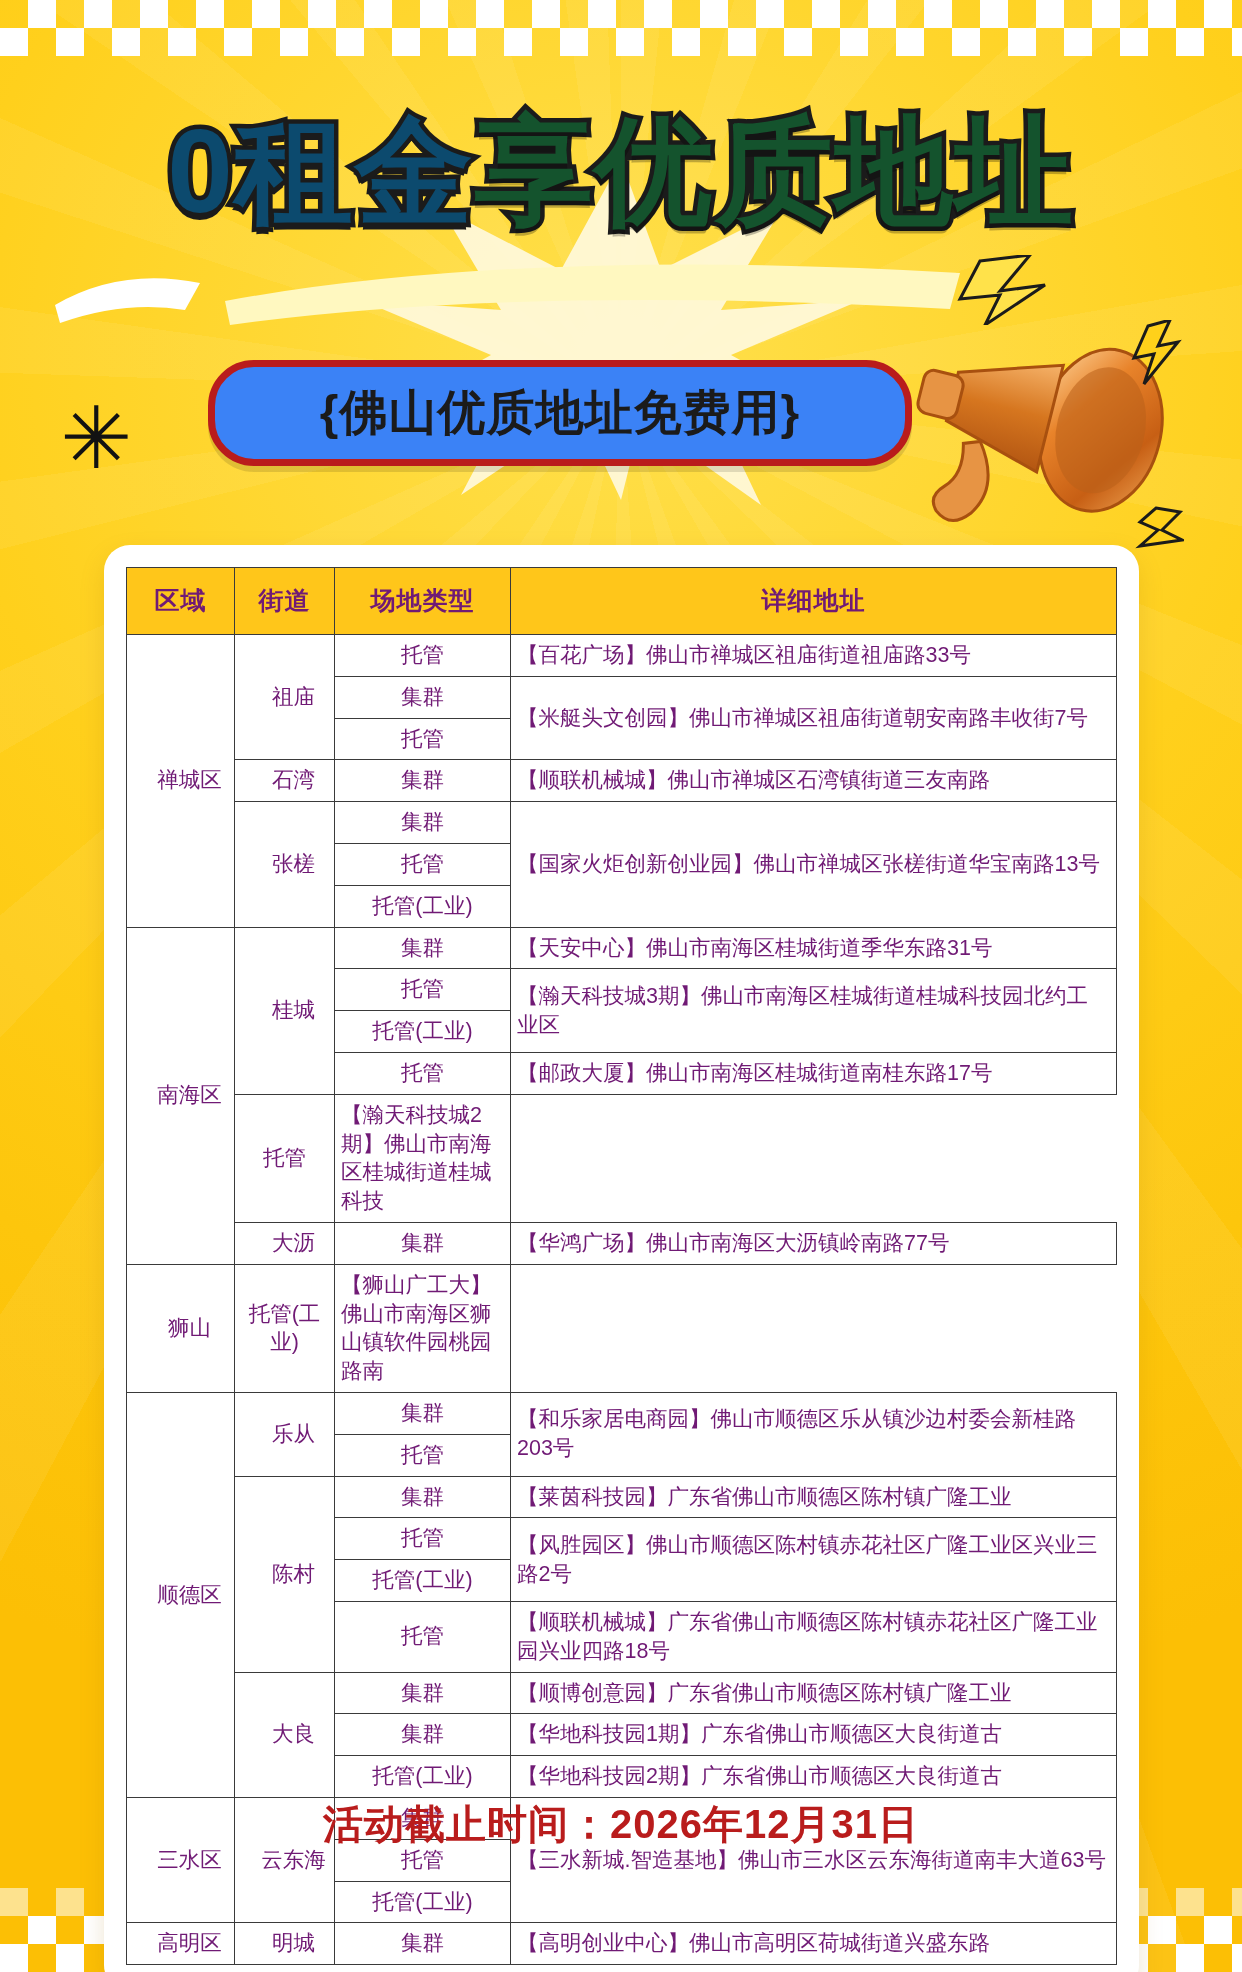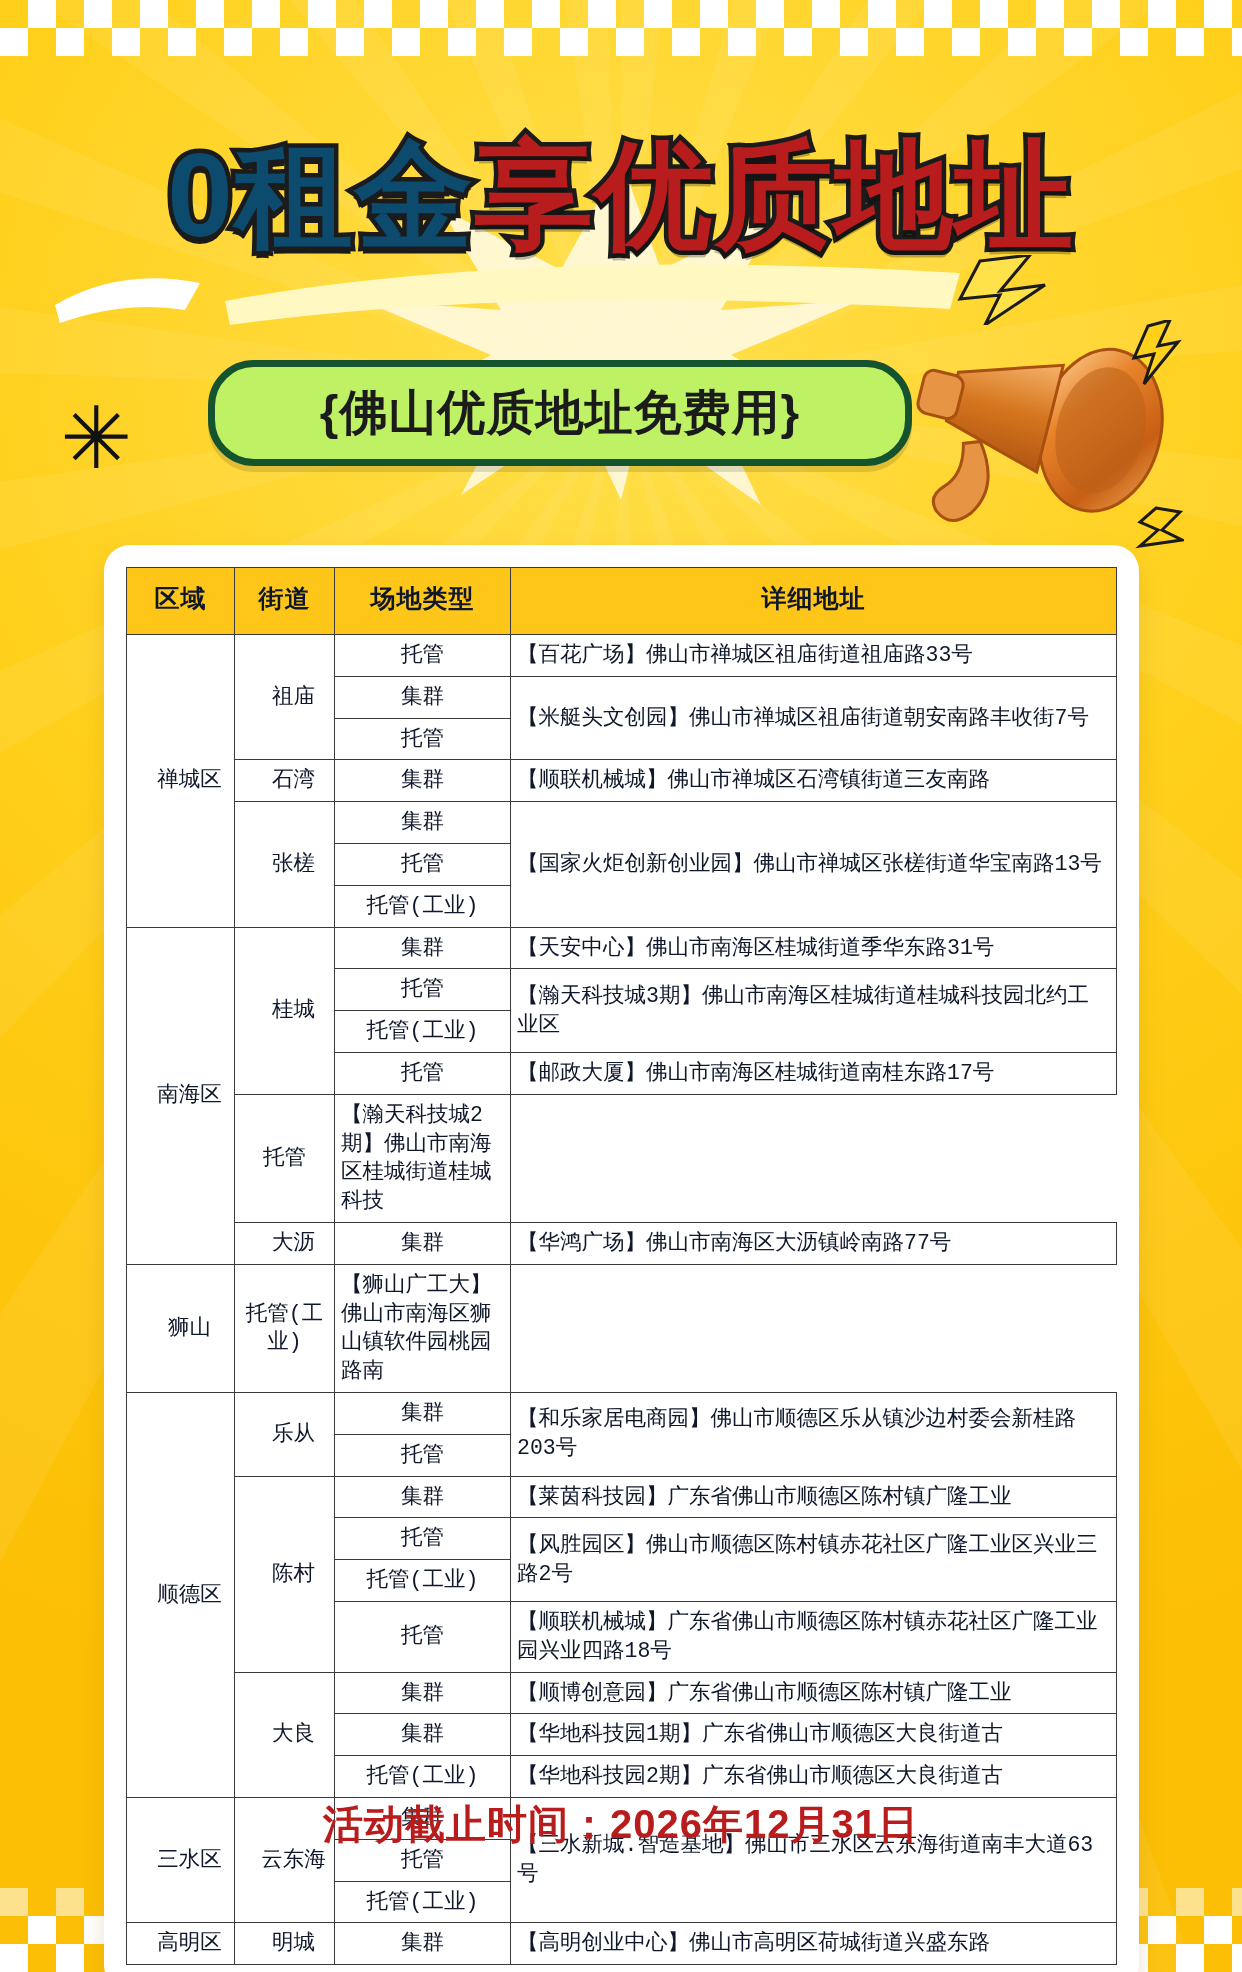--- a/index.html
+++ b/index.html
@@ -78,25 +78,24 @@
     white-space: nowrap;
     display: inline-block;
   }
   .t-yellow {
     color: #0c4a6e;
     -webkit-text-stroke: 9px #1b1b1b;
     paint-order: stroke fill;
     text-shadow: 0 7px 0 #1b1b1b;
   }
   .t-black {
-    color: #b91c1c;
+    color: #14532d;
     -webkit-text-stroke: 9px #1b1b1b;
     paint-order: stroke fill;
     text-shadow: 0 7px 0 rgba(0,0,0,.25);
-    margin-top: 24px;
   }
 
   
   .swoosh {
     position: absolute;
     top: 255px;
     left: 0; right: 0;
     height: 70px;
     z-index: 4;
     pointer-events: none;
@@ -114,23 +113,23 @@
     z-index: 6;
   }
 
   
   .pill {
     position: absolute;
     top: 360px;
     left: 208px;
     width: 690px;
     height: 92px;
-    border: 7px solid #14532d;
+    border: 7px solid #b91c1c;
     border-radius: 46px;
-    background: #bef264;
+    background: #3b82f6;
     display: flex;
     align-items: center;
     justify-content: center;
     z-index: 6;
     box-shadow: 0 6px 0 rgba(0,0,0,.12);
   }
   .pill span {
     font-size: 48px;
     font-weight: bold;
     color: #1b1b1b;
@@ -159,22 +158,21 @@
     box-shadow: 0 10px 24px rgba(160,110,0,.18);
     padding: 22px 22px 26px 22px;
     box-sizing: border-box;
     z-index: 6;
   }
   table {
     border-collapse: collapse;
     width: 100%;
     table-layout: fixed;
     font-size: 21.5px;
-    color: #0f172a;
-    font-family: Liberation Mono, monospace;
+    color: #701a75;
   }
   th, td {
     border: 1.6px solid #3a3a3a;
     padding: 6px 6px;
     text-align: center;
     vertical-align: middle;
     line-height: 1.34;
   }
   thead th {
     background: #ffc61a;

